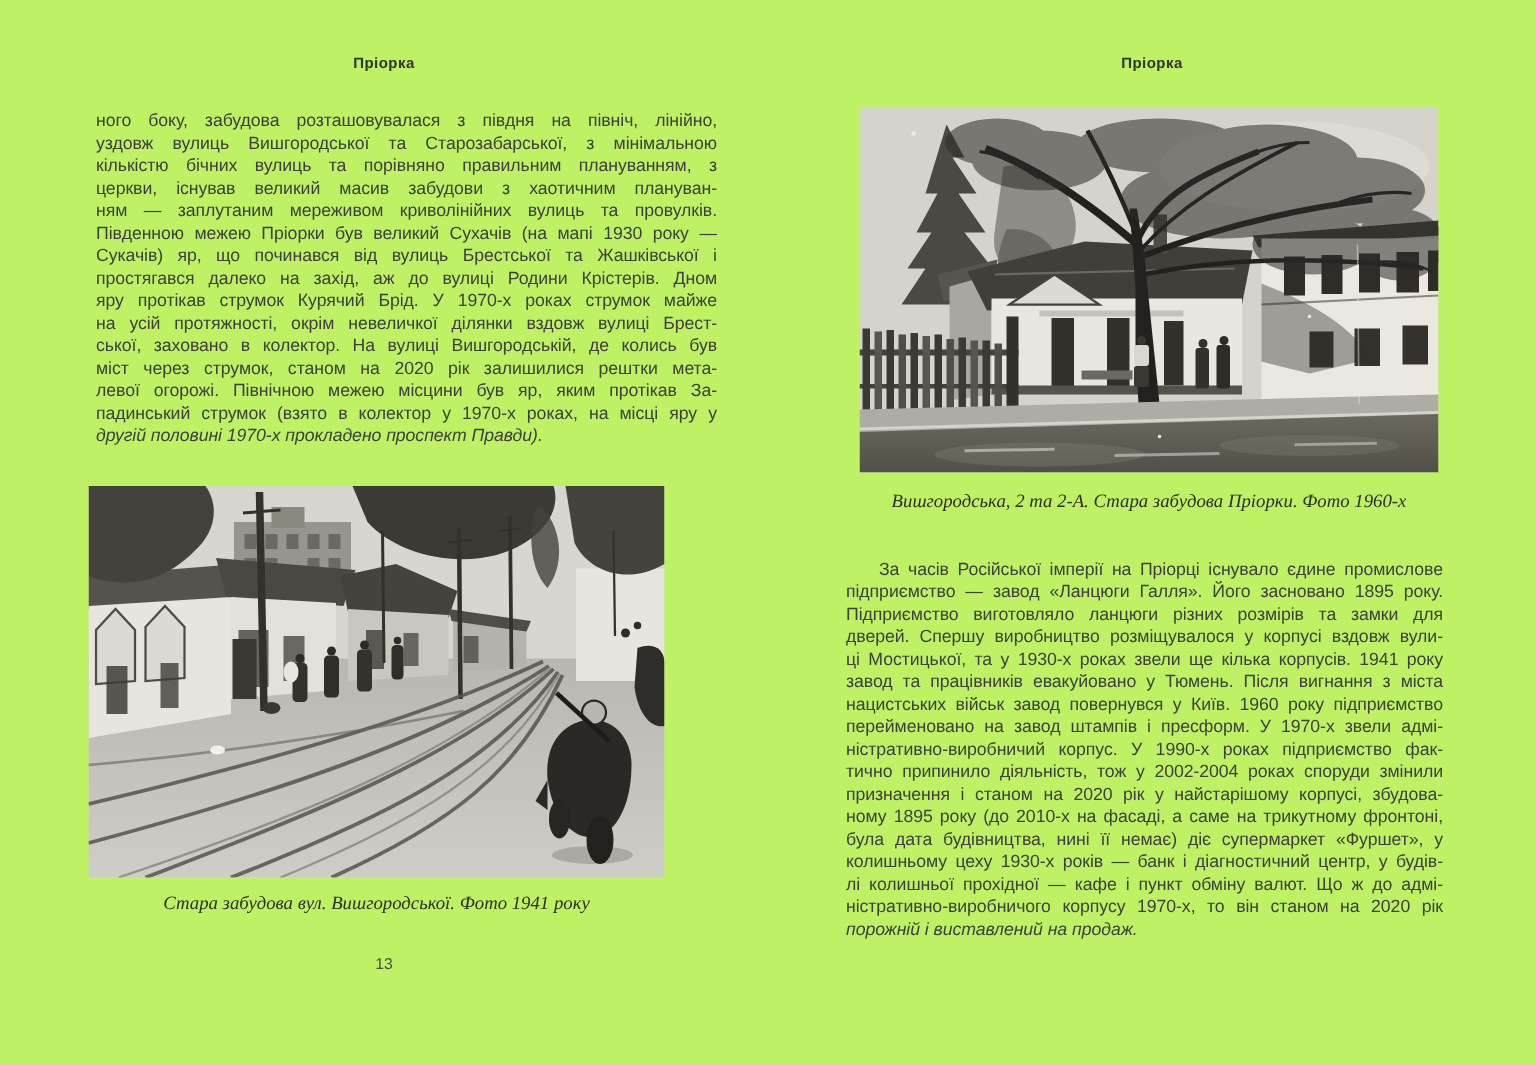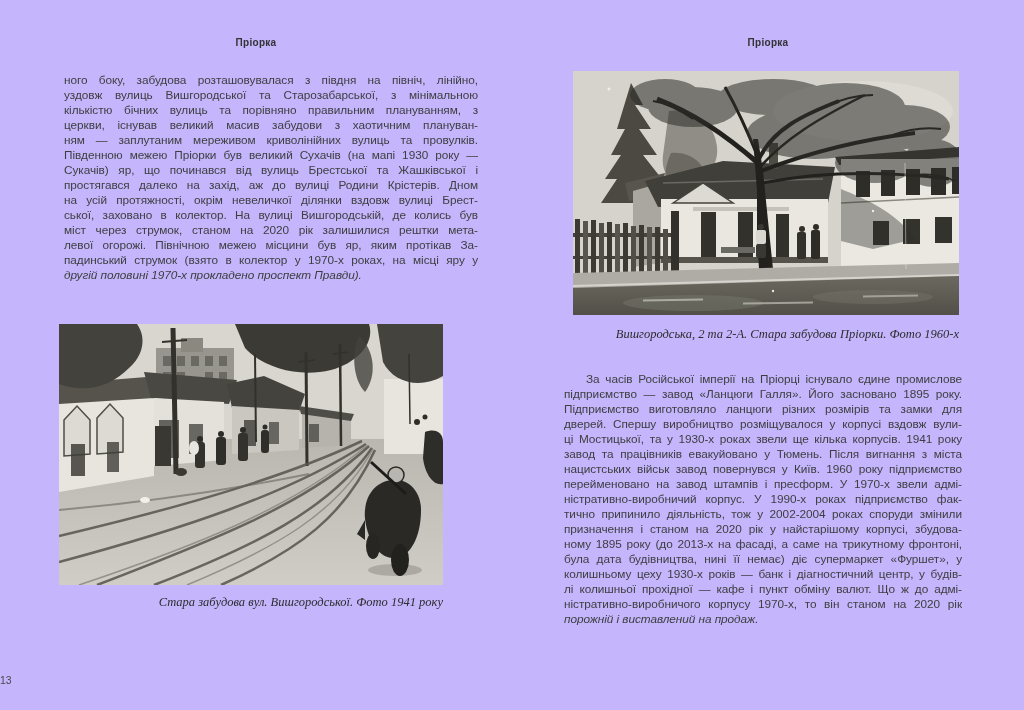--- a/index.html
+++ b/index.html
@@ -1,53 +1,54 @@
 <!DOCTYPE html>
 <html><head>
 <meta charset="utf-8">
 <style>
   html,body{margin:0;padding:0;background:#ffffff;}
-  .spread{position:relative;width:1024px;height:710px;background:#c4b5fd;overflow:hidden;
+  .spread{position:relative;width:1024px;height:710px;background:#bef264;overflow:hidden;
           font-family:"Liberation Sans",sans-serif;}
   .running-header{position:absolute;top:37px;width:512px;text-align:center;
           font-size:10px;font-weight:bold;color:#333;letter-spacing:.3px;}
   .hdr-left{left:0;} .hdr-right{left:512px;}
   .body-text{position:absolute;color:#3e3e3e;font-size:11.8px;line-height:15px;letter-spacing:-.05px;}
   .body-left{left:64px;top:73px;width:414px;}
   .body-right{left:564px;top:352px;width:398px;margin-top:20px;}
   .text-line{height:15px;overflow:hidden;text-align:justify;text-align-last:justify;}
   .body-text .text-line:last-child{text-align-last:left;font-style:italic;}
   .indent-first .text-line:first-child{text-indent:22px;}
   .photo{position:absolute;display:block;}
   .photo-left{left:59px;top:324px;}
   .photo-right{left:573px;top:71px;}
   .caption{position:absolute;font-family:"Liberation Serif",serif;font-style:italic;
-           font-size:12.5px;color:#2d2d2d;text-align:right;}
+           font-size:12.5px;color:#2d2d2d;text-align:center;}
   .cap-left{left:59px;top:595px;width:384px;}
   .cap-right{left:573px;top:327px;width:386px;}
-  .page-number{position:absolute;top:637px;width:512px;
-           font-size:10.5px;color:#4a4a4a;margin-top:37px;}
+  .page-number{position:absolute;top:637px;width:512px;text-align:center;
+           font-size:10.5px;color:#4a4a4a;}
   .pn-left{left:0;} .pn-right{left:512px;}
 </style>
 </head>
 <body>
 
 <div class="spread">
 
   <div class="running-header hdr-left">Пріорка</div>
 
   <div class="body-text body-left">
       <div class="text-line">ного боку, забудова розташовувалася з півдня на північ, лінійно,</div>
       <div class="text-line">уздовж вулиць Вишгородської та Старозабарської, з мінімальною</div>
       <div class="text-line">кількістю бічних вулиць та порівняно правильним плануванням, з</div>
       <div class="text-line">церкви, існував великий масив забудови з хаотичним плануван-</div>
       <div class="text-line">ням — заплутаним мереживом криволінійних вулиць та провулків.</div>
       <div class="text-line">Південною межею Пріорки був великий Сухачів (на мапі 1930 року —</div>
       <div class="text-line">Сукачів) яр, що починався від вулиць Брестської та Жашківської і</div>
       <div class="text-line">простягався далеко на захід, аж до вулиці Родини Крістерів. Дном</div>
+      <div class="text-line">яру протікав струмок Курячий Брід. У 1970-х роках струмок майже</div>
       <div class="text-line">на усій протяжності, окрім невеличкої ділянки вздовж вулиці Брест-</div>
       <div class="text-line">ської, заховано в колектор. На вулиці Вишгородській, де колись був</div>
       <div class="text-line">міст через струмок, станом на 2020 рік залишилися рештки мета-</div>
       <div class="text-line">левої огорожі. Північною межею місцини був яр, яким протікав За-</div>
       <div class="text-line">падинський струмок (взято в колектор у 1970-х роках, на місці яру у</div>
       <div class="text-line">другій половині 1970-х прокладено проспект Правди).</div>
     </div>
 
   <svg class="photo photo-left" width="384" height="261" viewBox="0 0 384 261">
     <defs>
@@ -286,21 +287,21 @@
       <div class="text-line">підприємство — завод «Ланцюги Галля». Його засновано 1895 року.</div>
       <div class="text-line">Підприємство виготовляло ланцюги різних розмірів та замки для</div>
       <div class="text-line">дверей. Спершу виробництво розміщувалося у корпусі вздовж вули-</div>
       <div class="text-line">ці Мостицької, та у 1930-х роках звели ще кілька корпусів. 1941 року</div>
       <div class="text-line">завод та працівників евакуйовано у Тюмень. Після вигнання з міста</div>
       <div class="text-line">нацистських військ завод повернувся у Київ. 1960 року підприємство</div>
       <div class="text-line">перейменовано на завод штампів і пресформ. У 1970-х звели адмі-</div>
       <div class="text-line">ністративно-виробничий корпус. У 1990-х роках підприємство фак-</div>
       <div class="text-line">тично припинило діяльність, тож у 2002-2004 роках споруди змінили</div>
       <div class="text-line">призначення і станом на 2020 рік у найстарішому корпусі, збудова-</div>
-      <div class="text-line">ному 1895 року (до 2013-х на фасаді, а саме на трикутному фронтоні,</div>
+      <div class="text-line">ному 1895 року (до 2010-х на фасаді, а саме на трикутному фронтоні,</div>
       <div class="text-line">була дата будівництва, нині її немає) діє супермаркет «Фуршет», у</div>
       <div class="text-line">колишньому цеху 1930-х років — банк і діагностичний центр, у будів-</div>
       <div class="text-line">лі колишньої прохідної — кафе і пункт обміну валют. Що ж до адмі-</div>
       <div class="text-line">ністративно-виробничого корпусу 1970-х, то він станом на 2020 рік</div>
       <div class="text-line">порожній і виставлений на продаж.</div>
     </div>
 
 </div>
 
 </body></html>

